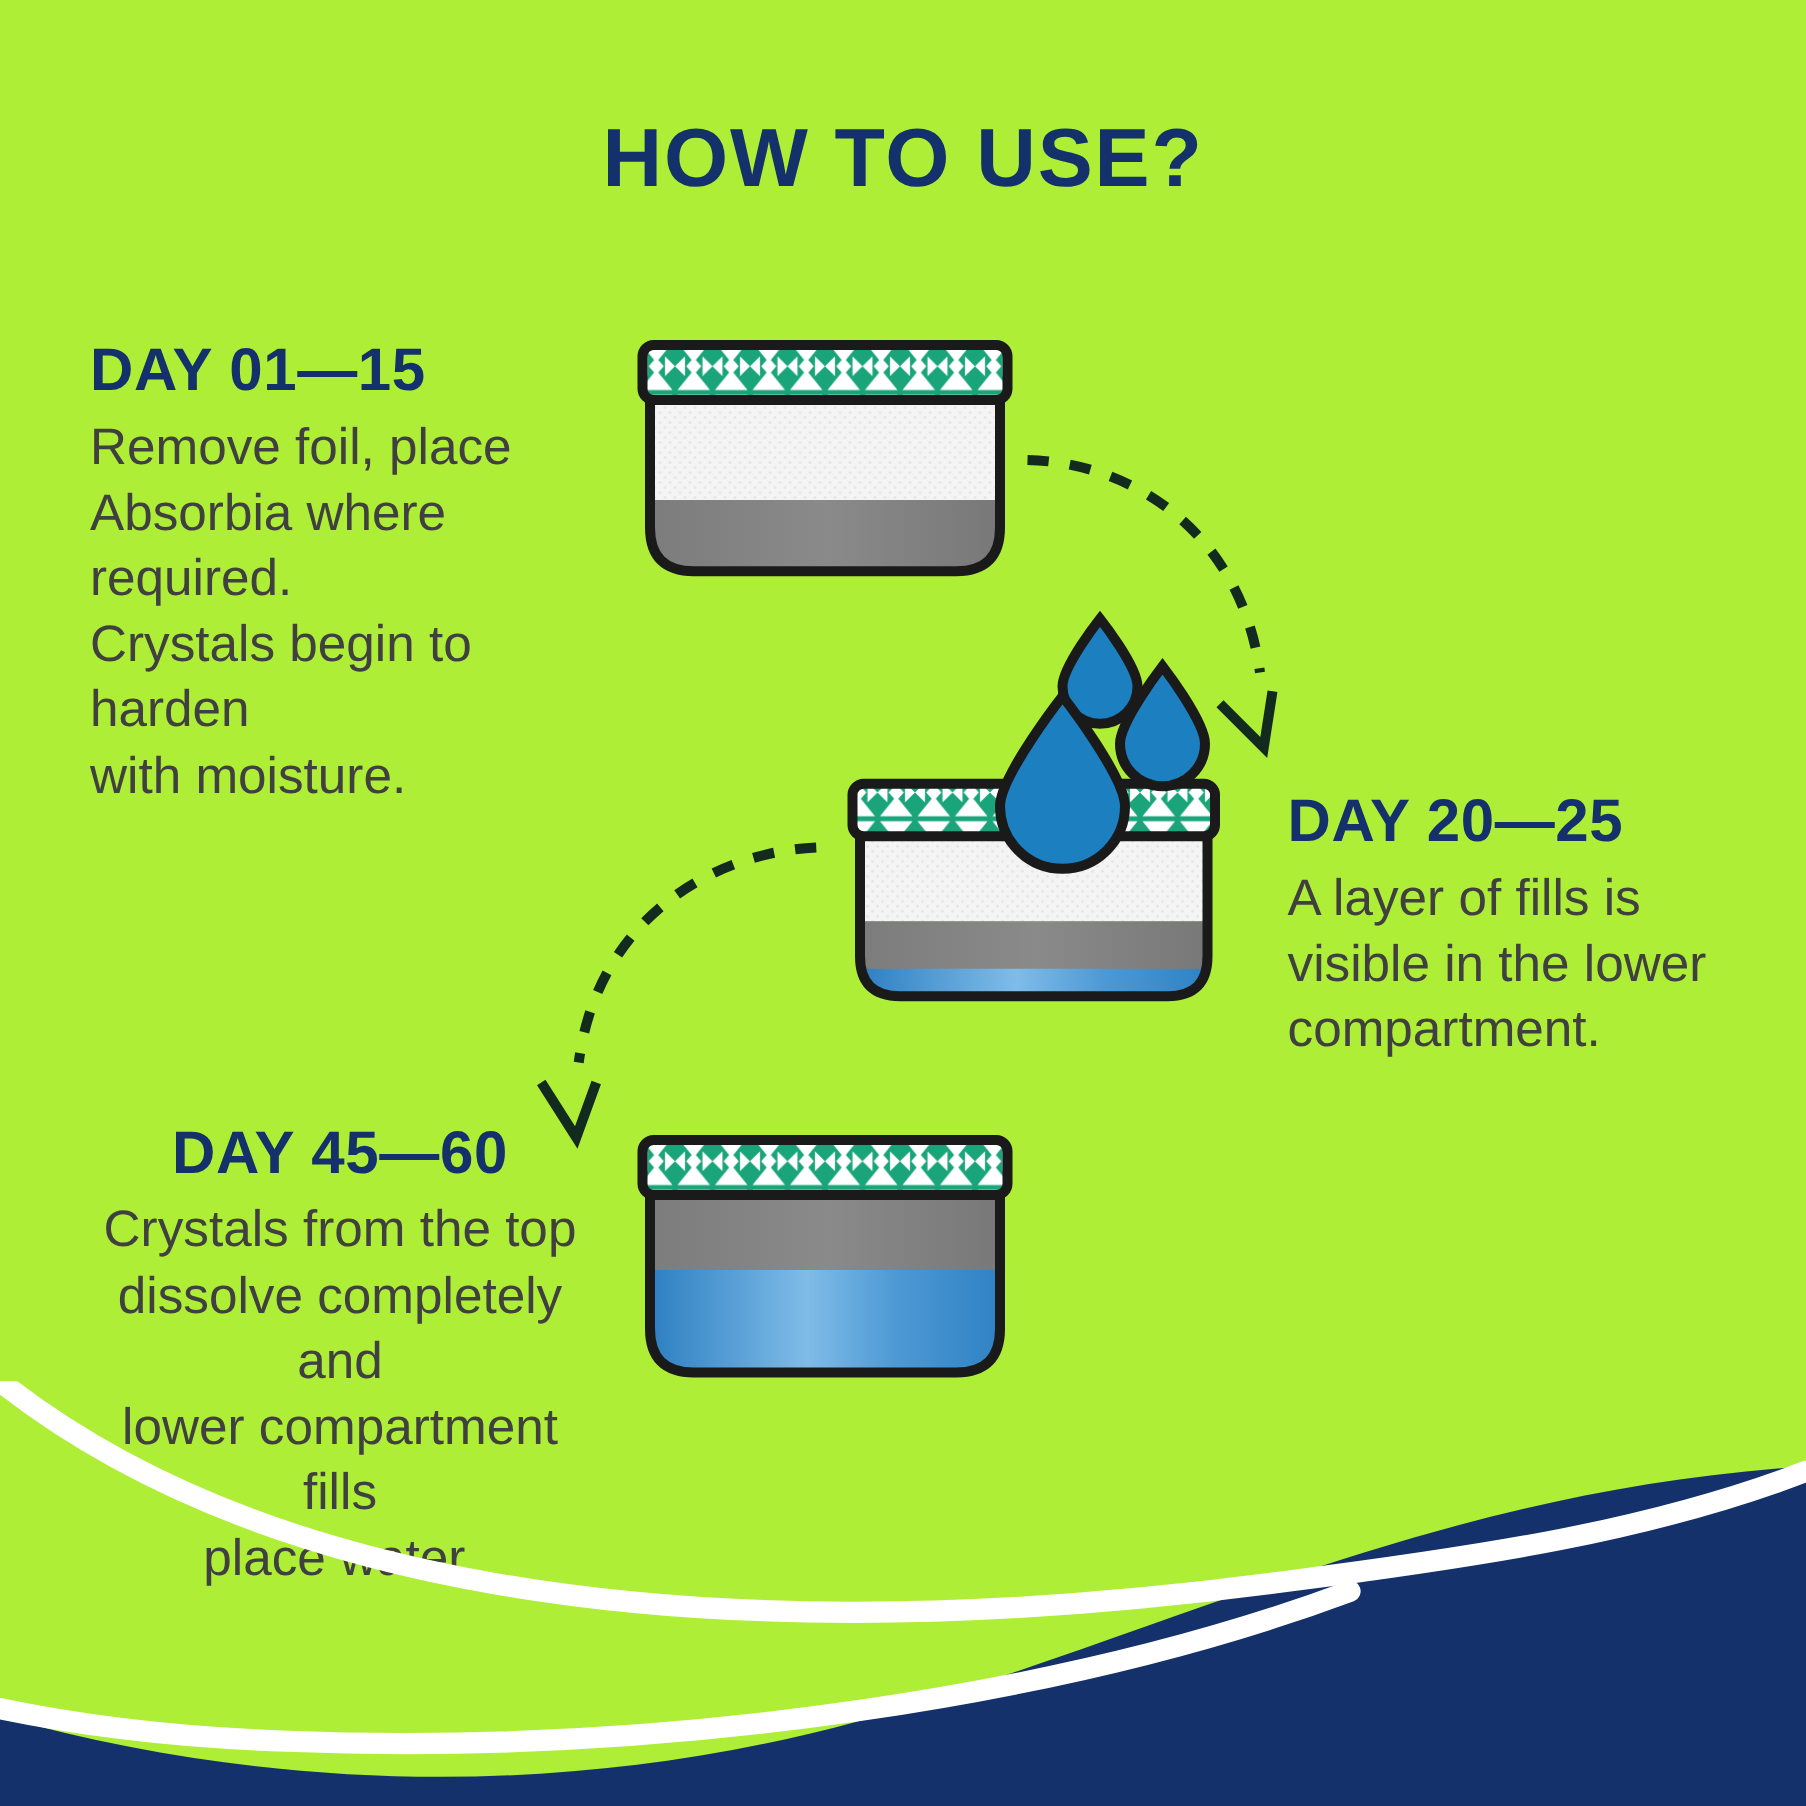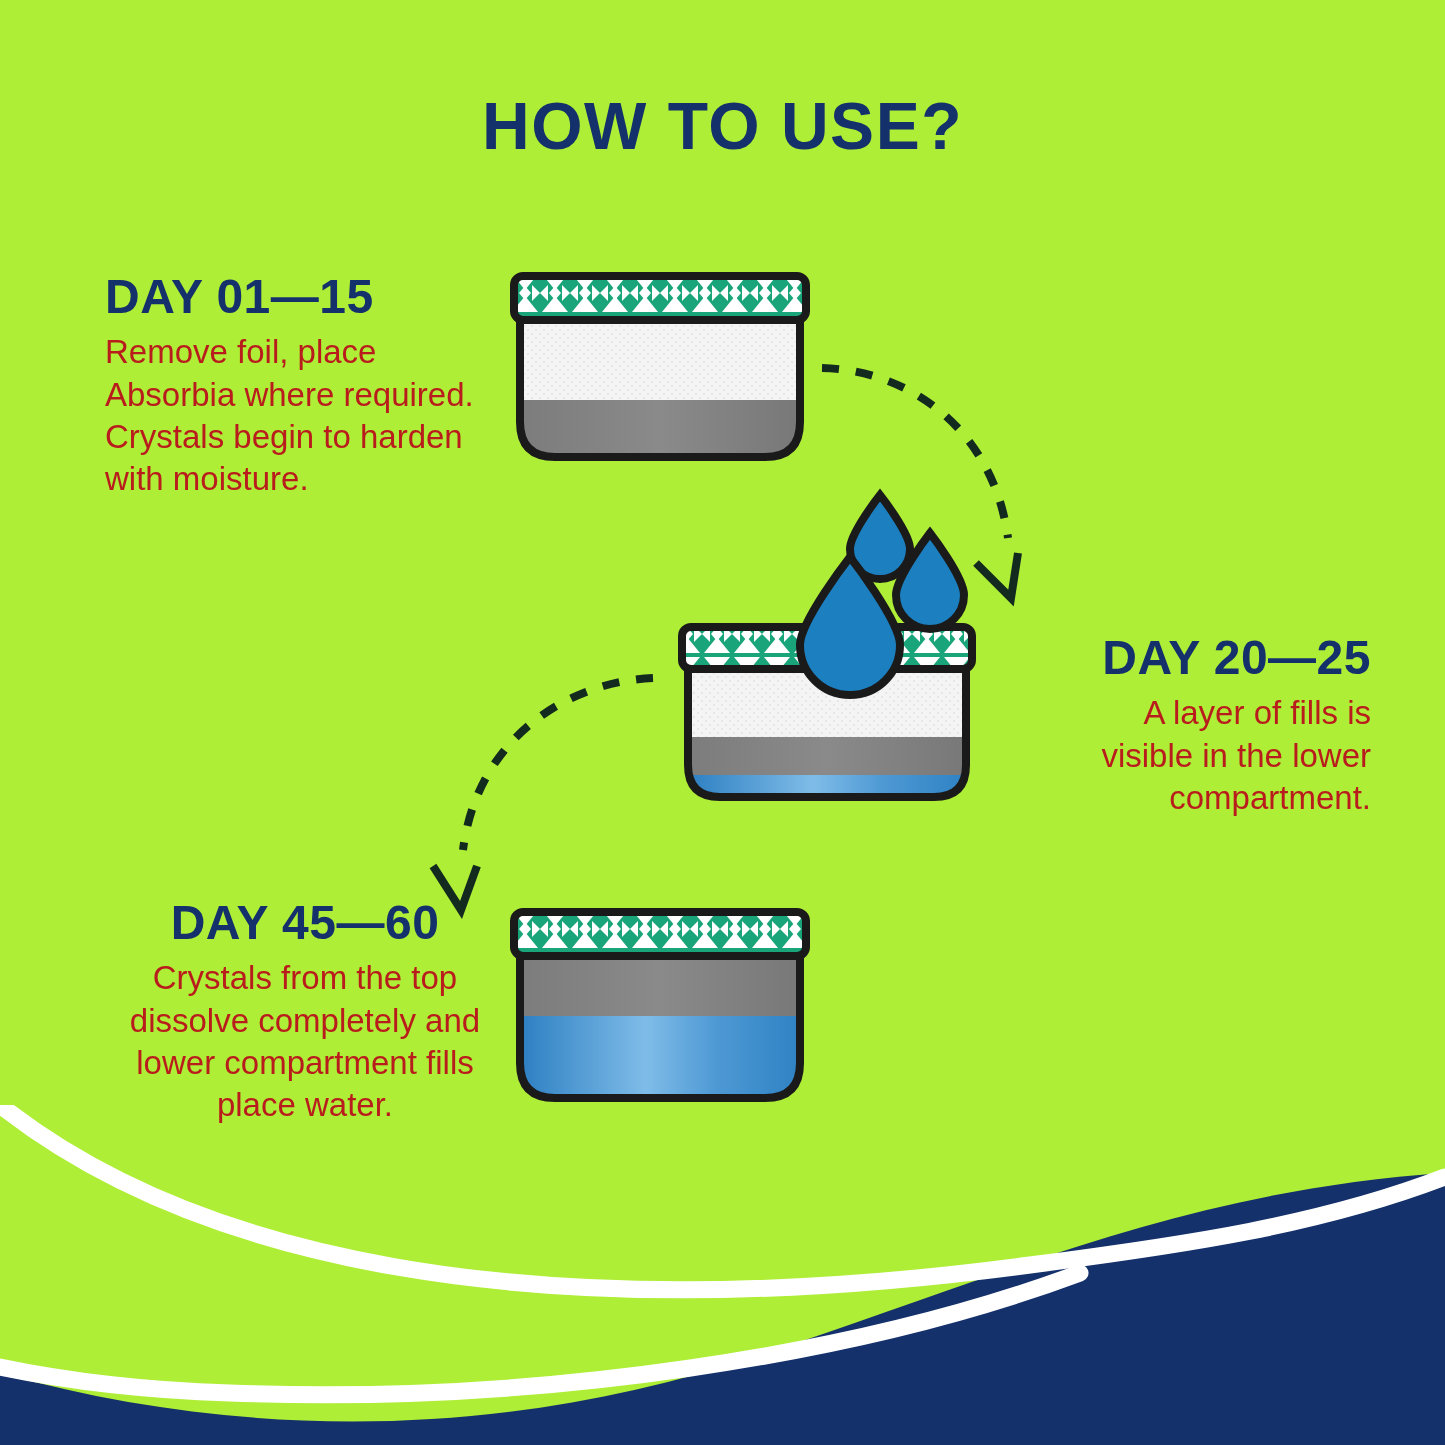--- a/index.html
+++ b/index.html
@@ -25,40 +25,40 @@
     width: 1445px;
     text-align: center;
     font-size: 66px;
     font-weight: bold;
     letter-spacing: 1.5px;
     color: #15316B;
     font-family: "Liberation Sans", sans-serif;
   }
 
   
-  .step-text { position: absolute; color: #15316B; margin-left: 33px; }
+  .step-text { position: absolute; color: #15316B; }
   .step-head {
     font-size: 48px;
     font-weight: bold;
     letter-spacing: 0.5px;
     line-height: 1.05;
     white-space: nowrap;
     color: #15316B;
   }
   .step-body {
-    font-size: 33px;
+    font-size: 41px;
     line-height: 1.28;
     font-weight: 400;
-    color: #b91c1c;
+    color: #404040;
     margin-top: 9px;
     white-space: pre-line;
   }
 
   #step1-text { left: 72px;  top: 272px;  width: 430px; text-align: left; }
-  #step2-text { left: 978px; top: 633px;  width: 360px; text-align: right; }
+  #step2-text { left: 1030px; top: 633px;  width: 360px; }
   #step3-text { left: 72px;  top: 898px;  width: 400px; text-align: center; }
 
   
   .jar { position: absolute; }
   .jar svg { display: block; overflow: visible; }
 
   
   .arrow { position: absolute; }
   .arrow svg { display: block; overflow: visible; }
 

